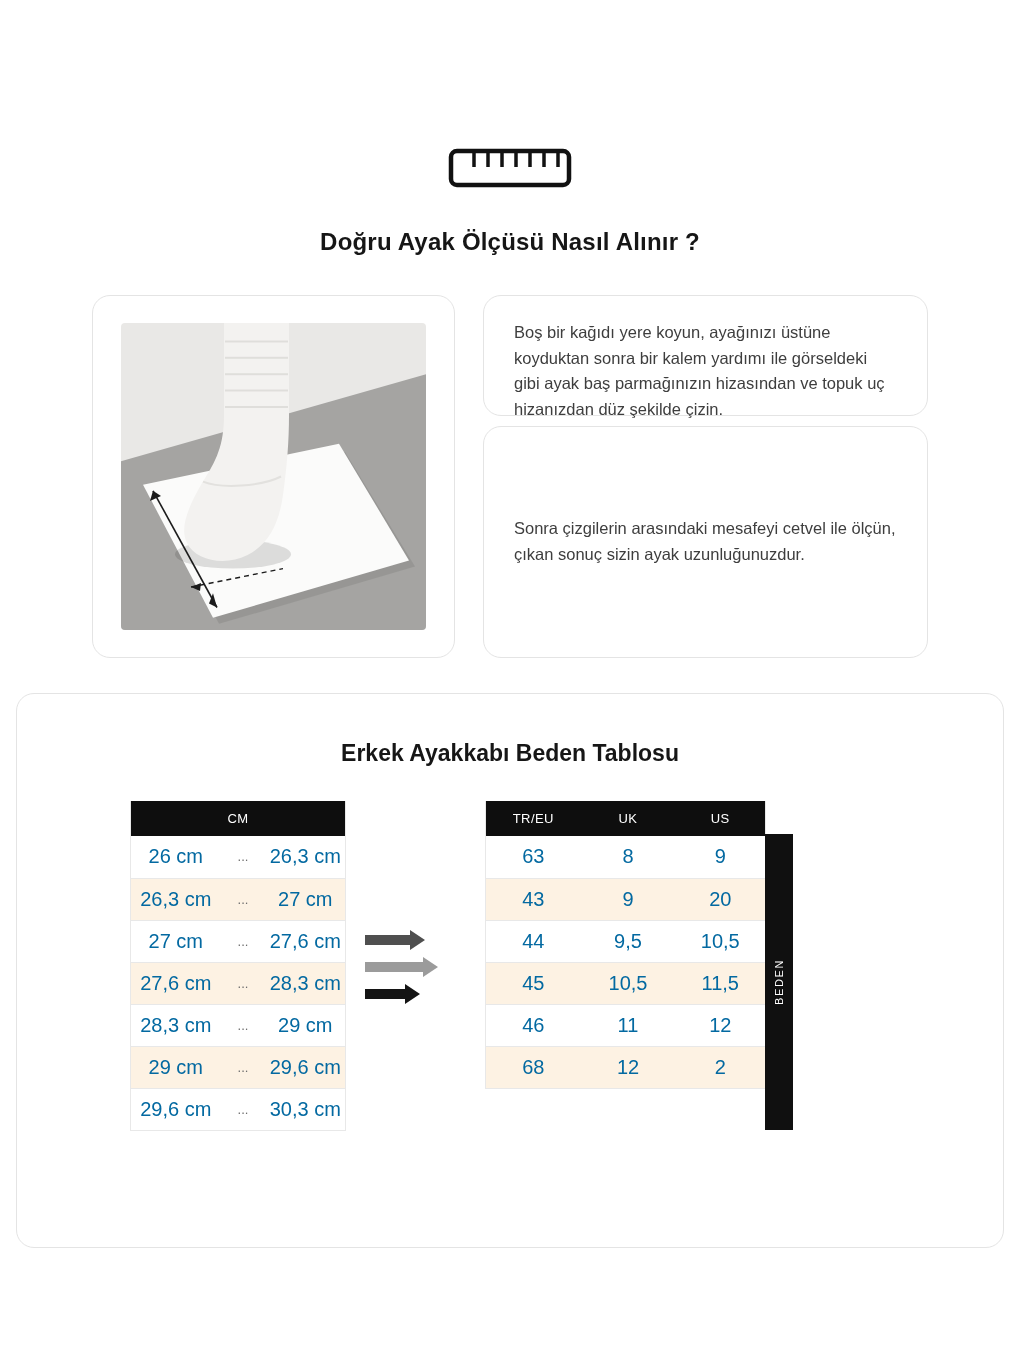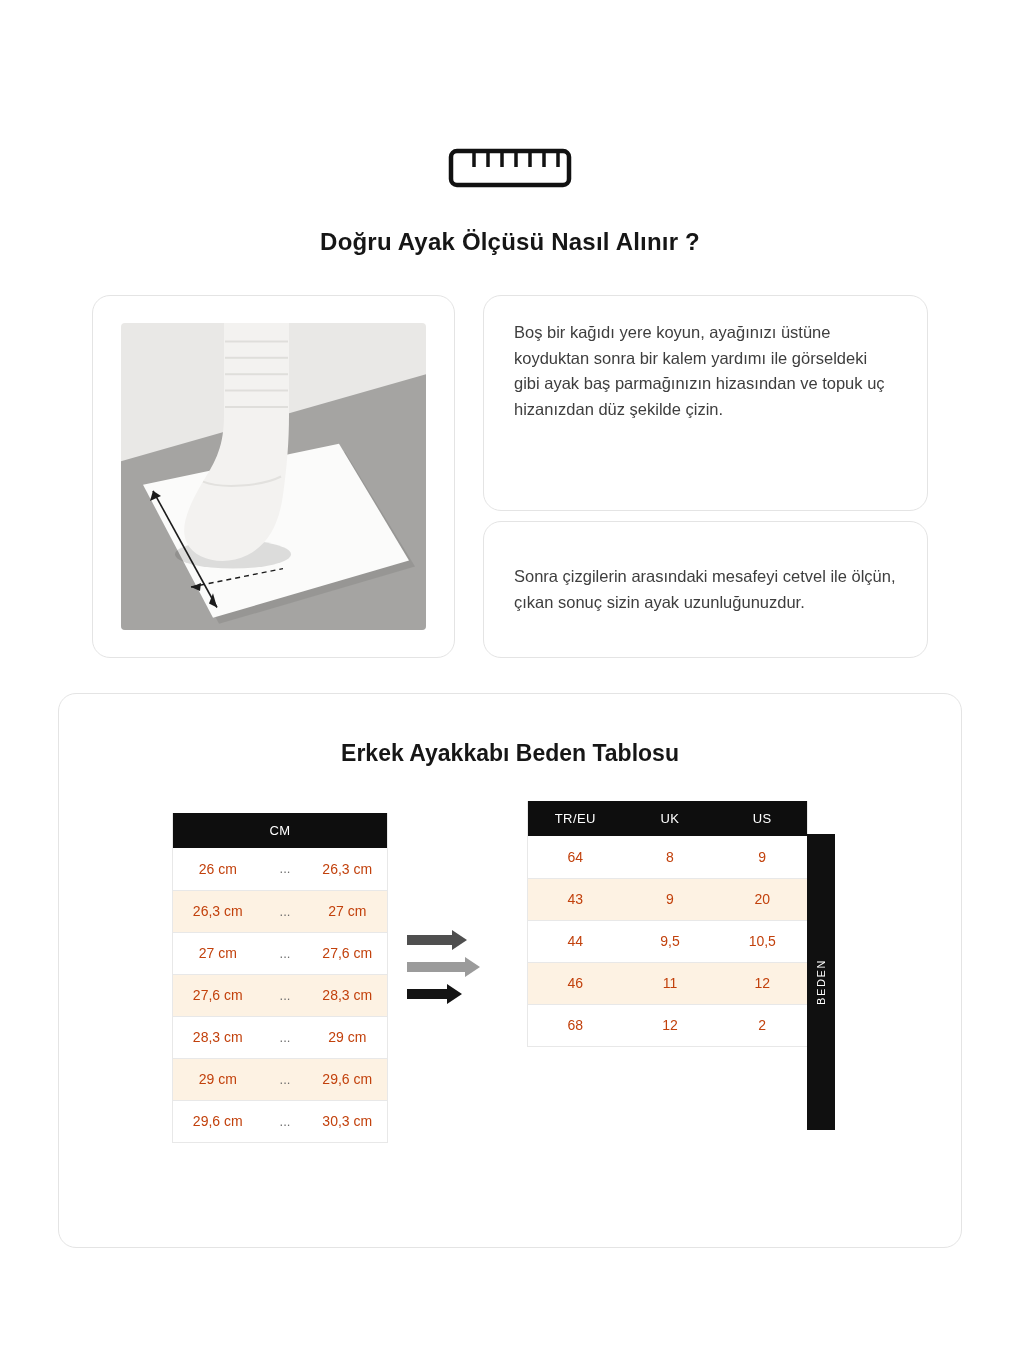--- a/index.html
+++ b/index.html
@@ -36,24 +36,24 @@
   .photo-inner svg { display:block; width:100%; height:100%; }
   .text-col { flex:1; display:flex; flex-direction:column; gap:10px; }
   .info-card {
     border:1px solid #e4e4e4;
     border-radius:18px;
     padding:24px 30px;
     font-size:16.5px;
     line-height:1.55;
     color:#3e3e3e;
   }
-  .info-card.first { height:216px; }
+  .info-card.first { height:121px; }
   .info-card.second { flex:1; display:flex; align-items:center; padding-top:0; padding-bottom:0; }
   .chart-card {
-    width:904px; height:555px;
+    width:988px; height:555px;
     margin:35px auto 0;
     border:1px solid #e4e4e4;
     border-radius:18px;
     position:relative;
   }
   .chart-title {
     text-align:center;
     padding-top:46px;
     font-size:23px;
     font-weight:bold;
@@ -69,27 +69,27 @@
     background:#0e0e0e;
     color:#ffffff;
     font-weight:400;
     font-size:13px;
     height:35px;
     letter-spacing:0.4px;
   }
   td {
     height:42px;
     text-align:center;
-    font-size:14px;
-    color:#c2410c;
+    font-size:20px;
+    color:#0369a1;
   }
   tbody tr { border-bottom:1px solid #e8e8e8; }
   tbody tr:nth-child(even) { background:#fdf2e3; }
   .cm-table {
-    position:absolute; left:113px; top:12px;
+    position:absolute; left:113px; top:0;
     width:215px;
     border-left:1px solid #e8e8e8;
     border-right:1px solid #e8e8e8;
   }
   .cm-table col.c-min { width:90px; }
   .cm-table col.c-dots { width:45px; }
   .cm-table col.c-max { width:80px; }
   .cm-table td.dots { color:#6f6f6f; font-size:13px; }
   .arrows {
     position:absolute; left:348px; top:127px;
@@ -254,33 +254,38 @@
             </colgroup>
           <thead>
             <tr>
               <th>TR/EU</th>
               <th>UK</th>
               <th>US</th>
             </tr>
           </thead>
           <tbody>
             <tr>
-              <td>64</td>
+              <td>63</td>
               <td>8</td>
               <td>9</td>
             </tr>
             <tr>
               <td>43</td>
               <td>9</td>
               <td>20</td>
             </tr>
             <tr>
               <td>44</td>
               <td>9,5</td>
               <td>10,5</td>
+            </tr>
+            <tr>
+              <td>45</td>
+              <td>10,5</td>
+              <td>11,5</td>
             </tr>
             <tr>
               <td>46</td>
               <td>11</td>
               <td>12</td>
             </tr>
             <tr>
               <td>68</td>
               <td>12</td>
               <td>2</td>

